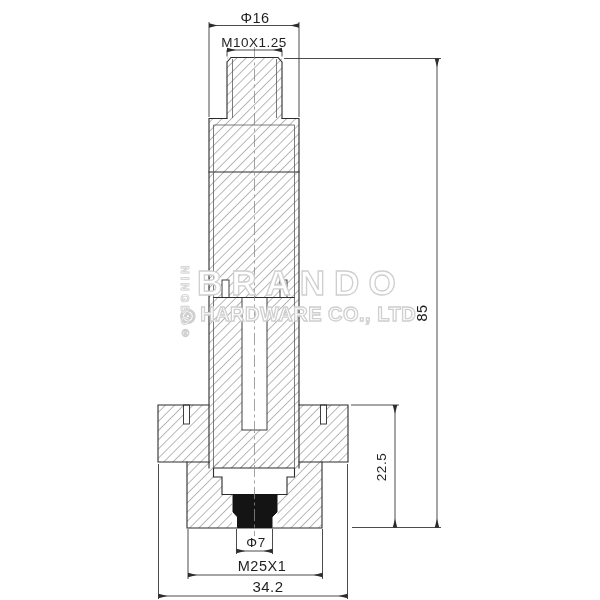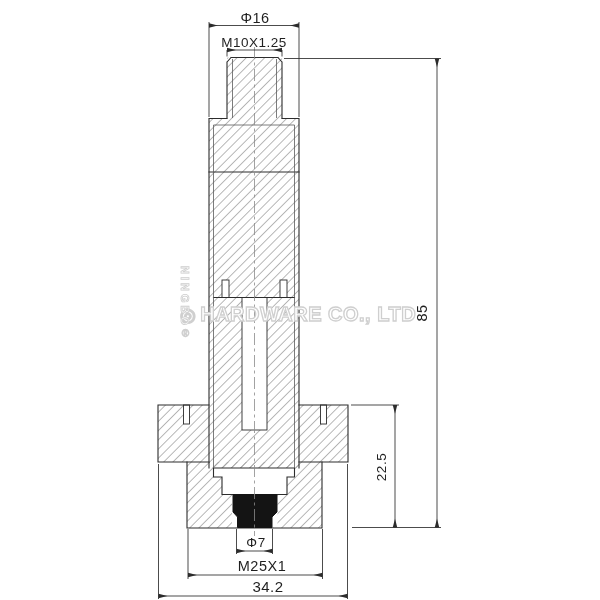--- a/index.html
+++ b/index.html
@@ -121,20 +121,21 @@
 
   <text class="dimtxt-lg" x="255" y="23" text-anchor="middle">Φ16</text>
   <text class="dimtxt" x="254" y="46.5" text-anchor="middle">M10X1.25</text>
   <text class="dimtxt-lg" text-anchor="middle" transform="translate(427,313) rotate(-90)">85</text>
   <text class="dimtxt" text-anchor="middle" transform="translate(386,467) rotate(-90)">22.5</text>
   <text class="dimtxt" x="256" y="547" text-anchor="middle">Φ7</text>
   <text class="dimtxt-lg" x="262" y="571" text-anchor="middle">M25X1</text>
   <text class="dimtxt-lg" x="268" y="592" text-anchor="middle" style="font-size:15px">34.2</text>
 </svg>
 
+<div class="wm" id="wm-brand">BRANDO</div>
 <div class="wm" id="wm-company">
   <span id="wm-logo">◎</span>
   <span>HARDWARE CO., LTD</span>
 </div>
 <div class="wm" id="wm-city">
   <span>NINGBO</span><span id="wm-reg">®</span>
 </div>
 
 </div>
 

